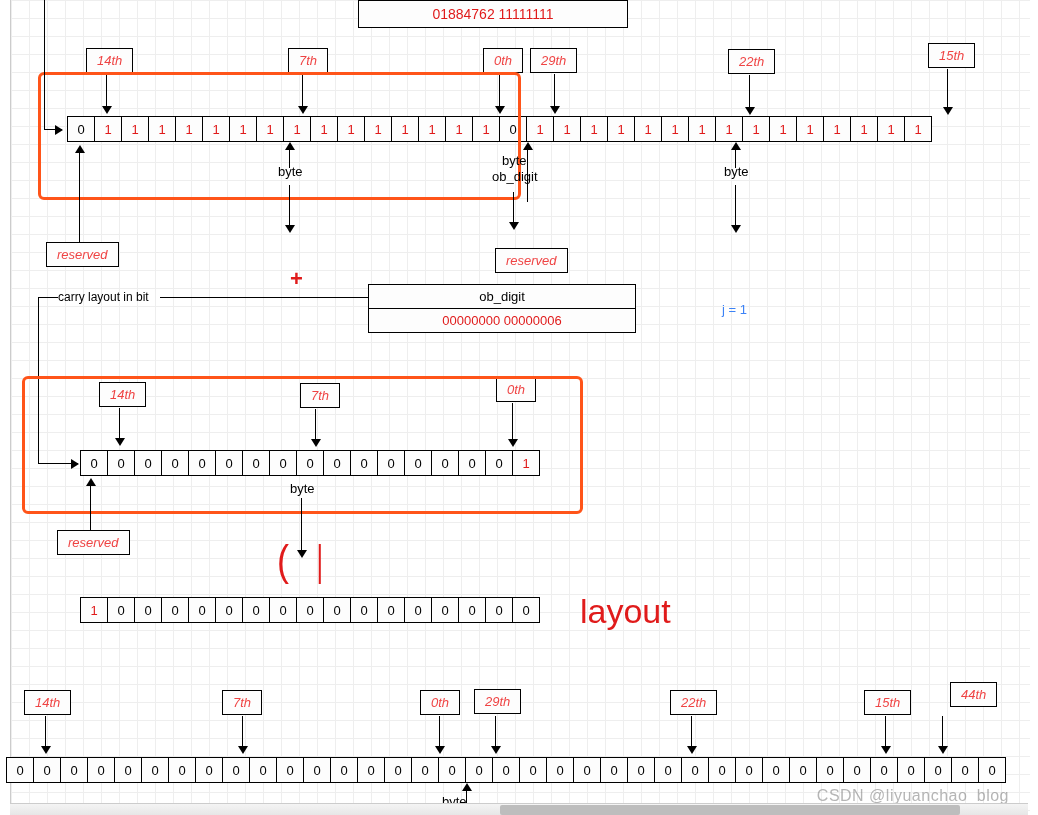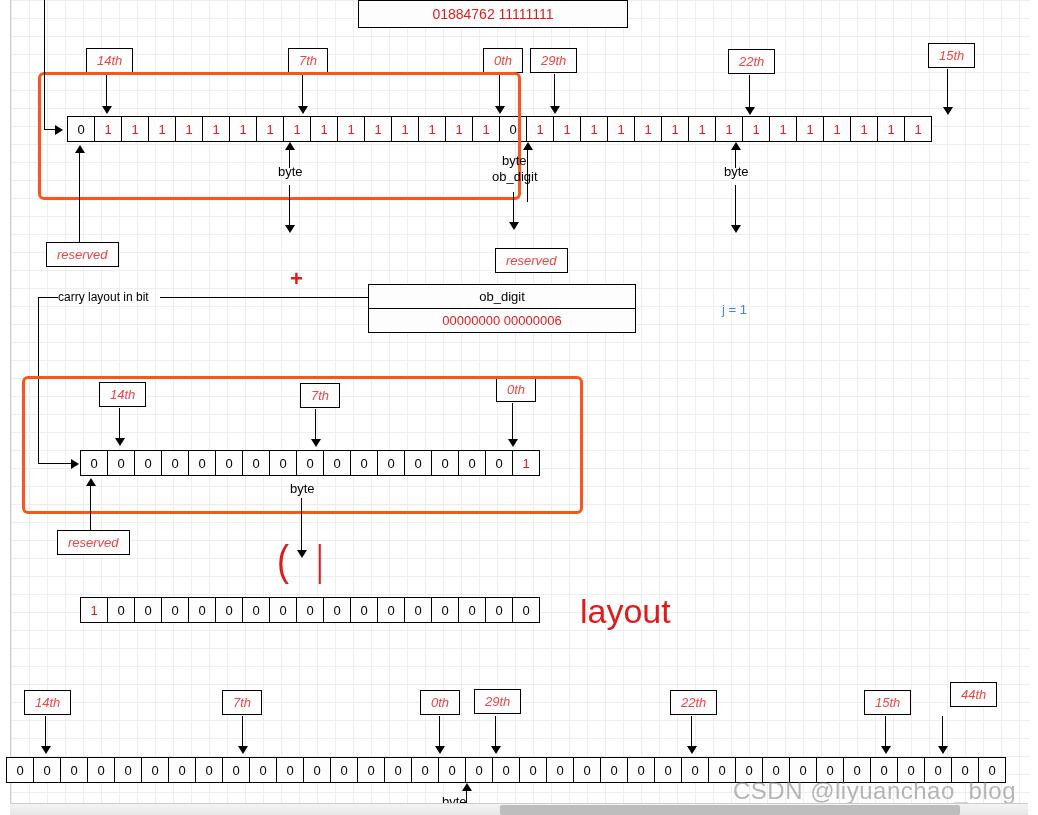--- a/index.html
+++ b/index.html
@@ -123,22 +123,22 @@
   .plus {
     position:absolute; font-size:22px; color:#e01b1b; font-weight:bold;
   }
   .carry {
     position:absolute; font-size:34px; color:#e01b1b;
   }
   .paren {
     position:absolute; font-size:36px; color:#e01b1b; transform: scaleY(1.2);
   }
   .watermark {
-    position:absolute; right:22px; bottom:10px;
-    font-size:24px; color:rgba(120,120,120,0.55);
+    position:absolute; right:29px; bottom:10px;
+    font-size:16px; color:rgba(120,120,120,0.55);
     letter-spacing:0.5px;
   }
   .scroll {
     position:absolute; bottom:0; left:10px; height:12px; width:1018px;
     background: linear-gradient(#f4f4f4,#e6e6e6);
     border-top:1px solid #ccc;
   }
   .scroll .thumb {
     position:absolute; left:490px; top:1px; height:10px; width:460px;
     background:#bdbdbd; border-radius:2px;

